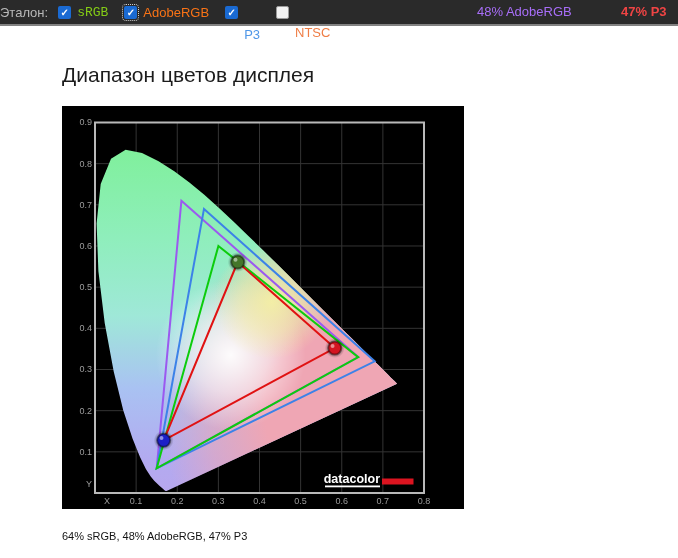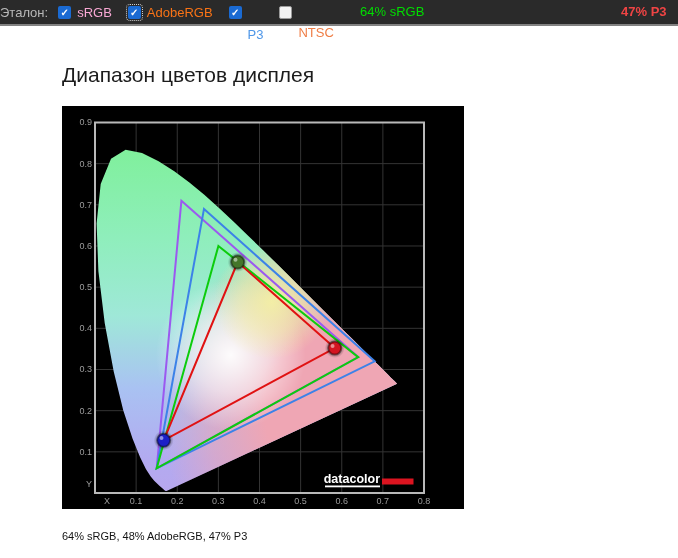--- a/index.html
+++ b/index.html
@@ -30,36 +30,36 @@
   .caption{position:absolute;left:62px;top:530px;font-size:11px;color:#141414}
 </style>
 </head>
 <body>
 
 <div class="topbar">
   <span class="tb-label">Эталон:</span>
 
   <label class="cbg first">
     <span class="cb">✓</span>
-    <span class="cb-text" style="color: #f9a8d4;">sRGB</span>
+    <span class="cb-text" style="color: #84cc16; font-family: Liberation Mono, monospace;">sRGB</span>
   </label>
   <label class="cbg">
     <span class="cb focused">✓</span>
     <span class="cb-text" style="color: #f97316;">AdobeRGB</span>
   </label>
   <label class="cbg">
     <span class="cb">✓</span>
     <span class="cb-text" style="color: rgb(79, 151, 232); margin-top: 44px;">P3</span>
   </label>
   <label class="cbg">
     <span class="cb un"></span>
     <span class="cb-text" style="color: rgb(239, 125, 69); margin-top: 40px;">NTSC</span>
   </label>
 
-  <span class="stat" style="left: 360px; color: rgb(0, 221, 0);">64% sRGB</span>
+  <span class="stat" style="left: 477px; color: rgb(168, 110, 248);">48% AdobeRGB</span>
   <span class="stat" style="left: 621px; color: #ef4444; font-weight: bold;">47% P3</span>
 </div>
 
 <div class="page-title">Диапазон цветов дисплея</div>
 
 <div class="chart-panel">
   <svg id="cie-svg" width="402" height="403" viewBox="0 0 402 403">
     <defs>
       <clipPath id="cieClip">
           <path d="M104.6 384.9L103.5 384.9L102.5 384.2L100.6 382.5L97.4 379.7L92.2 374.8L88.7 370.6L84.0 363.2L78.1 351.3L70.5 332.4L61.3 304.4L51.7 265.5L42.7 217.1L36.4 165.3L34.6 117.4L38.7 78.1L49.0 52.7L63.6 43.7L80.0 46.9L96.6 55.2L112.3 65.2L127.4 76.5L142.3 88.8L157.0 102.0L171.7 115.7L186.4 129.9L201.1 144.3L215.6 158.6L229.9 172.8L243.8 186.7L257.0 199.9L269.6 212.4L280.9 223.8L290.9 233.6L299.6 242.3L306.8 249.5L312.7 255.4L317.4 260.1L321.1 263.8L324.1 266.8L326.6 269.3L328.7 271.4L330.3 273.0L331.6 274.2L332.5 275.1L333.2 275.8L334.4 277.0L335.1 277.8Z"></path>

